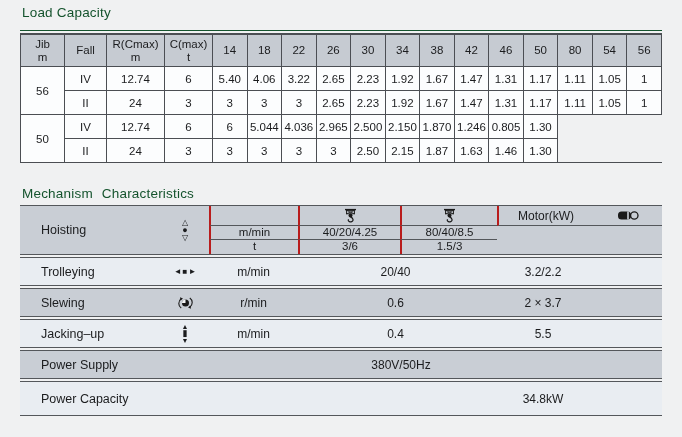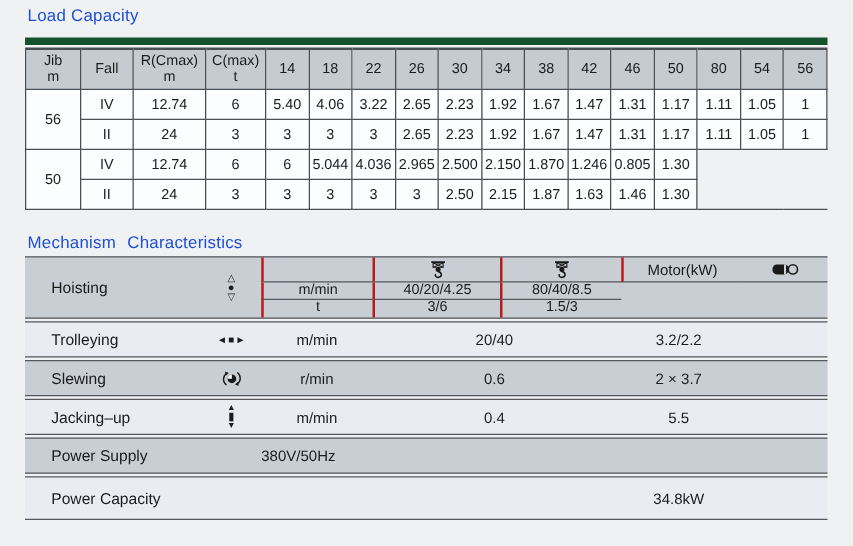--- a/index.html
+++ b/index.html
@@ -9,29 +9,29 @@
     -webkit-font-smoothing:antialiased;
   }
   .sheet{
     position:relative;
     width:682px;height:437px;
     background:#f0f1f2;
     overflow:hidden;
   }
   .sec-title{
     position:absolute;left:22px;
-    font-size:13.5px;color:#1d4ed8;letter-spacing:.2px;
+    font-size:13.5px;color:#14532d;letter-spacing:.2px;
   }
   #title-load{top:5px;}
   #title-mech{top:186px;word-spacing:5px;}
 
   
   .t1wrap{
     position:absolute;left:20px;top:30px;width:642px;
-    border-top:6px solid #14532d;
+    border-top:1px solid #14532d;
     padding-top:2px;
   }
   table.loadcap{
     width:642px;border-collapse:collapse;table-layout:fixed;
   }
   table.loadcap th, table.loadcap td{
     border:1px solid #4b4e53;
     text-align:center;vertical-align:middle;
     font-size:11.5px;font-weight:400;
     padding:0;overflow:hidden;white-space:nowrap;
@@ -62,21 +62,21 @@
   .band.gray{background:#c9ced5;}
   .band.light{background:#e9edf2;}
   .band.simple{height:27px;}
   .band.tall{height:33px;}
   .mlabel{width:120px;padding-left:21px;font-size:12.5px;}
   .micon{width:48px;display:flex;align-items:center;justify-content:center;}
   .munit{width:89px;text-align:center;}
   .mspeed{width:195px;text-align:center;}
   .mmotor{width:100px;text-align:center;}
   .mspacer{width:284px;}
-  .ps-value{width:384px;}
+  .ps-value{width:384px;text-align:center;}
 
   
   .band.hoist{height:48px;align-items:stretch;}
   .band.hoist .mlabel,.band.hoist .micon{display:flex;align-items:center;}
   .band.hoist .mlabel{align-items:center;}
   .hg{
     width:453px;display:grid;
     grid-template-columns:89px 102px 97px 96px 69px;
     grid-template-rows:20px 14px 14px;
   }

